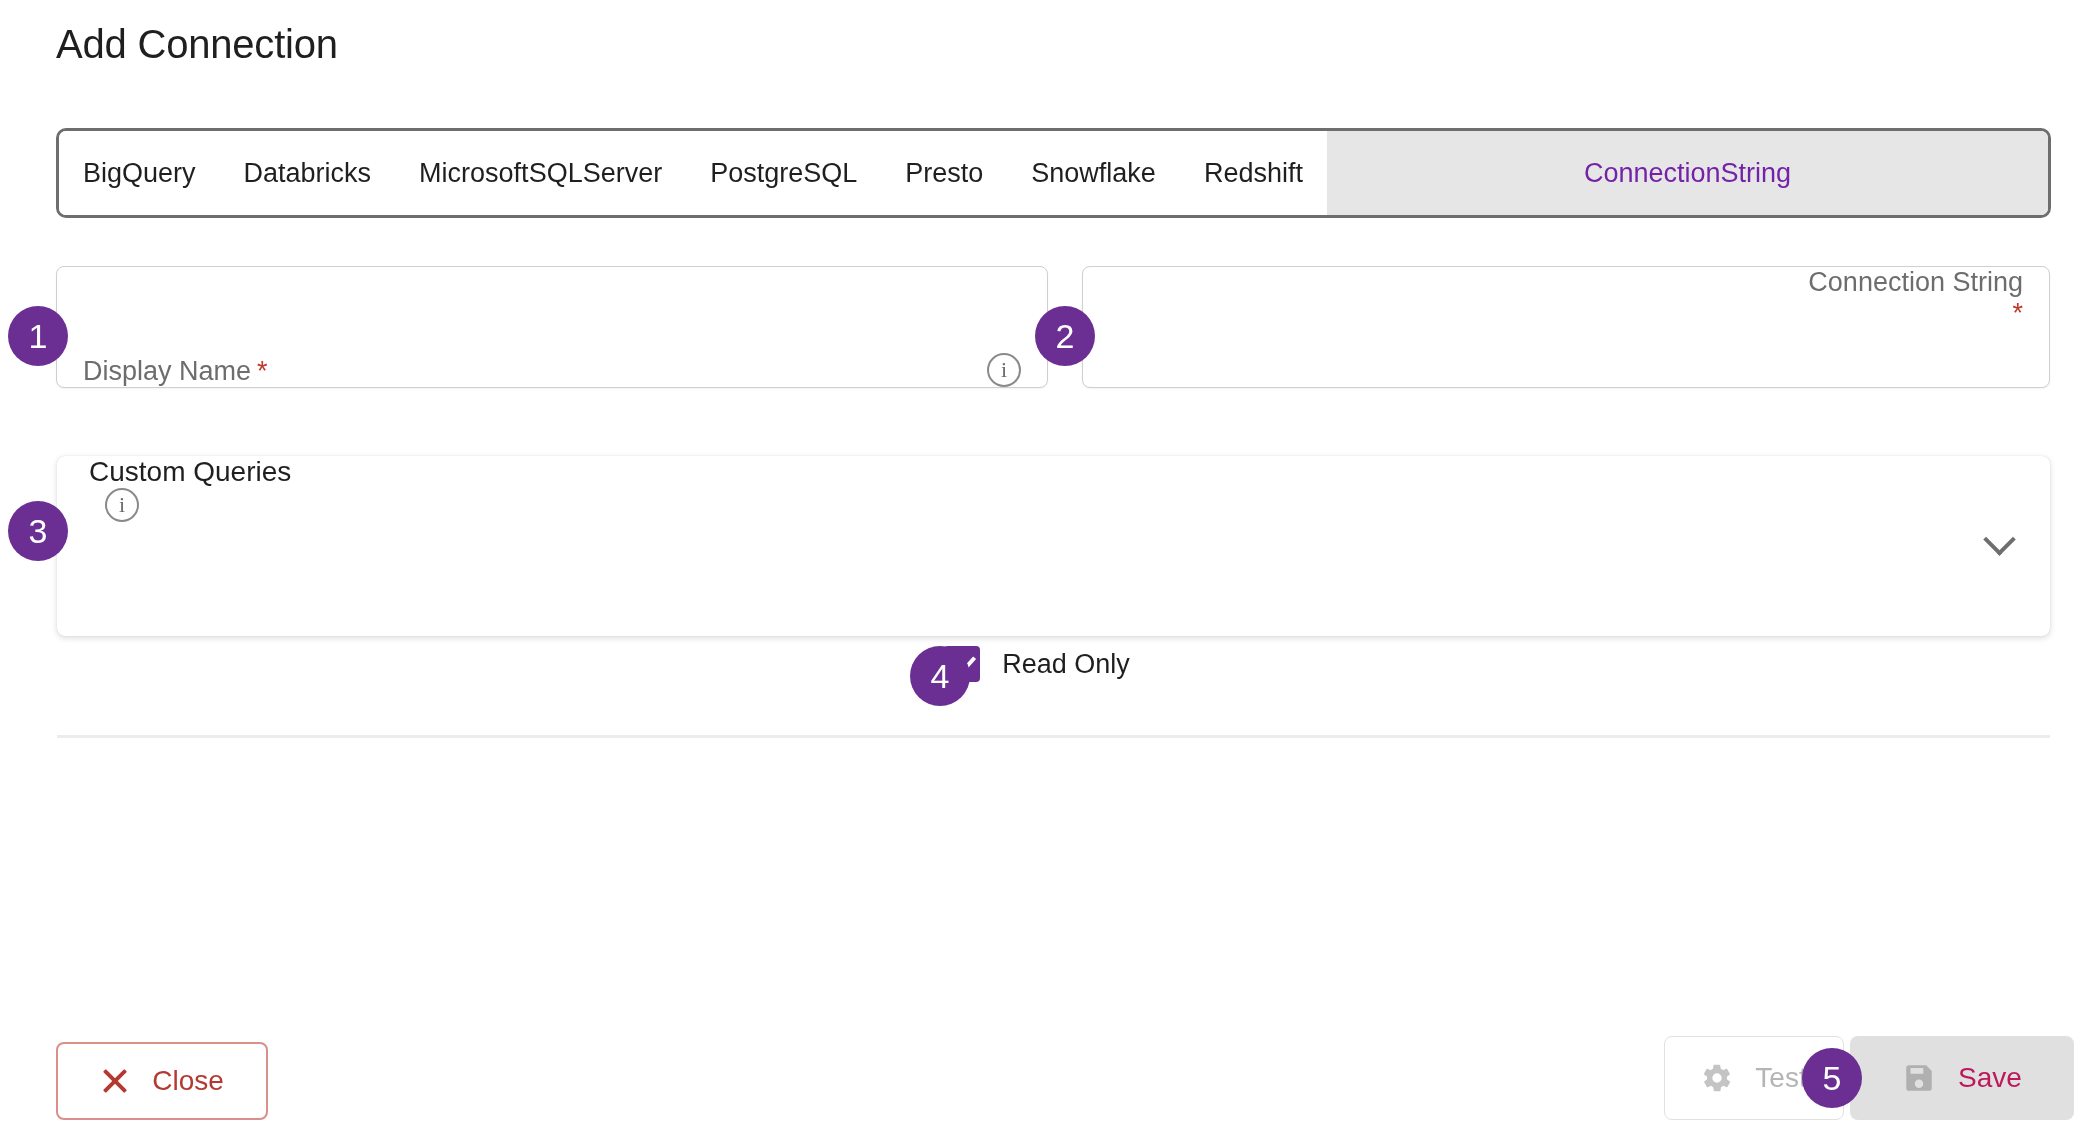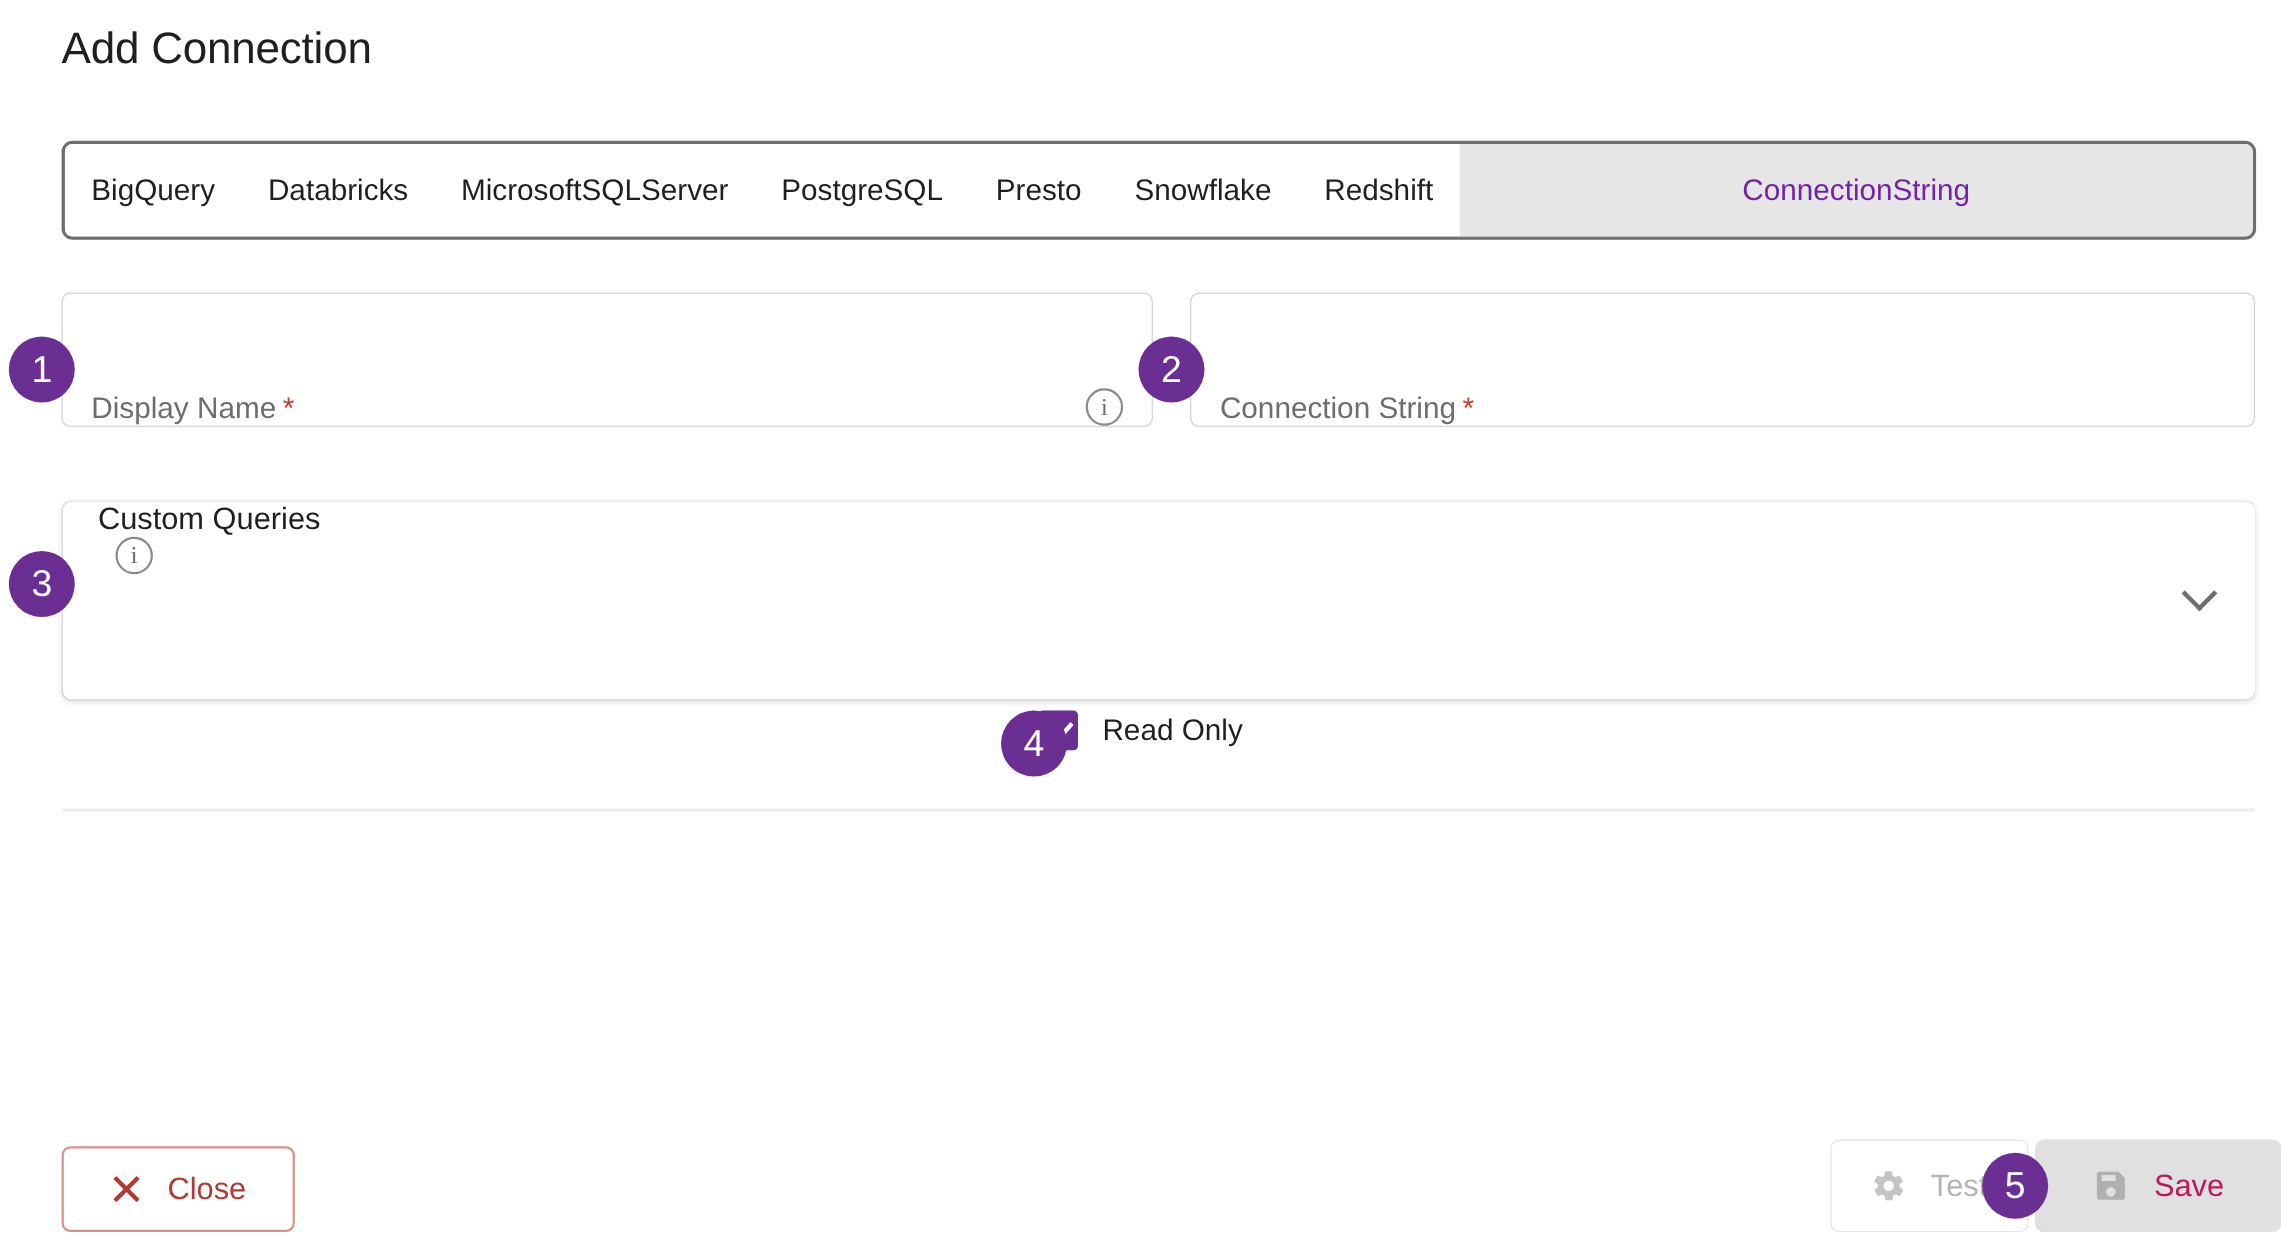--- a/index.html
+++ b/index.html
@@ -74,21 +74,21 @@
     font-size: 27px;
     color: #6d6d6d;
     white-space: nowrap;
   }
   .req {
     color: #c0392b;
     font-size: 27px;
     margin-left: 6px;
   }
   #field-display-name { left: 56px; top: 266px; width: 992px; }
-  #field-connection-string { left: 1082px; top: 266px; width: 968px; }
+  #field-connection-string { left: 1082px; top: 266px; width: 968px; flex-direction: column; }
 
   .info-icon {
     width: 34px; height: 34px;
     border-radius: 50%;
     border: 2px solid #8a8a8a;
     color: #6b6b6b;
     display: inline-flex;
     align-items: center;
     justify-content: center;
     font-size: 22px;

